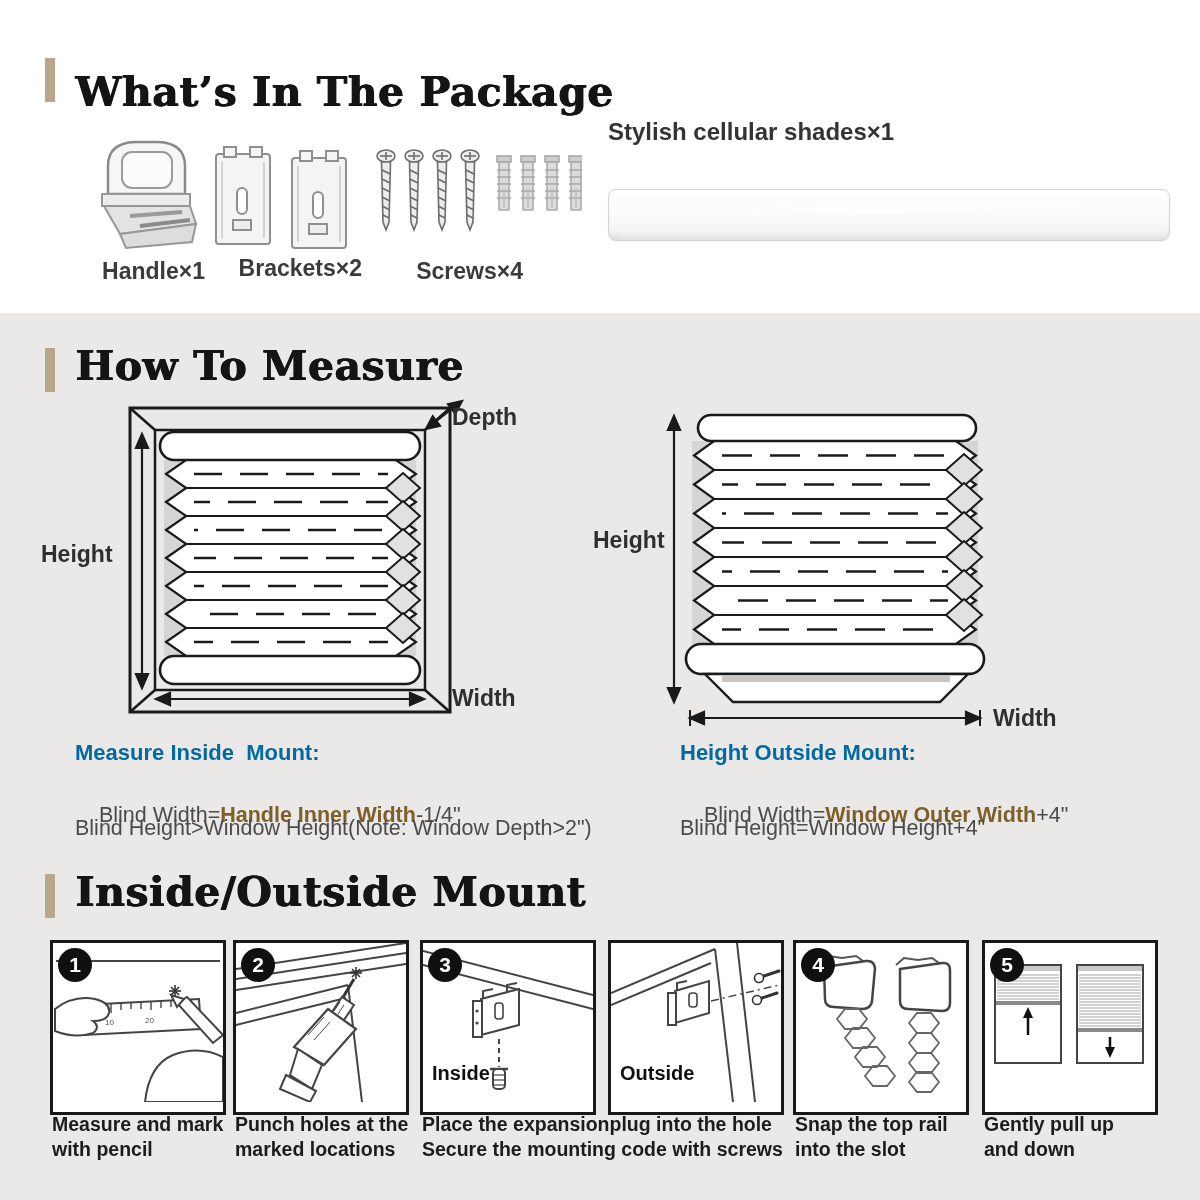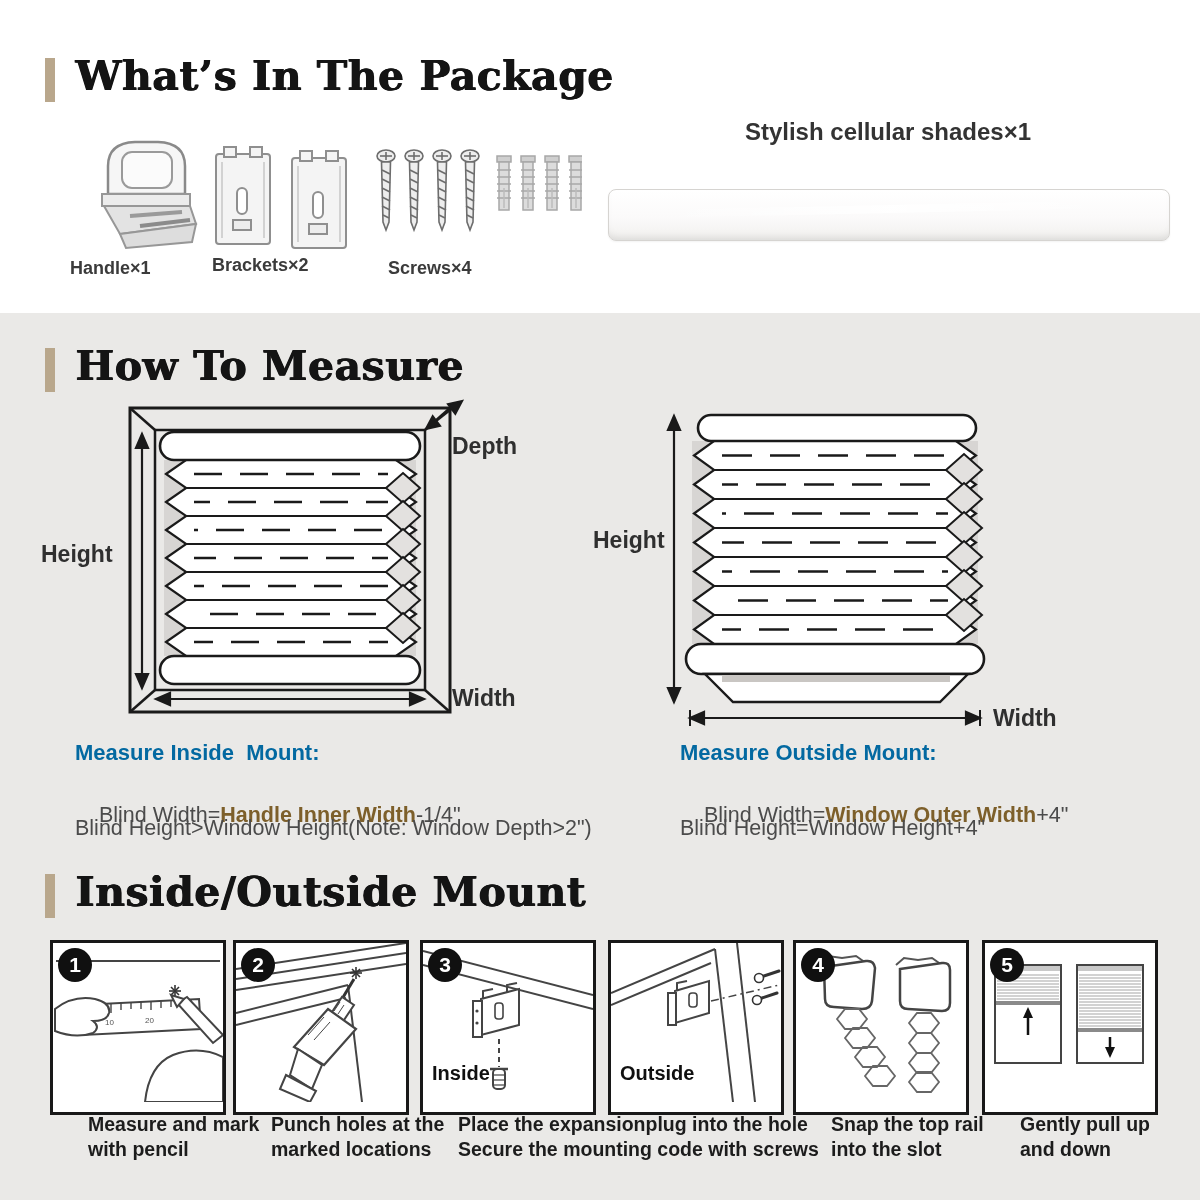--- a/index.html
+++ b/index.html
@@ -3,48 +3,48 @@
 <meta charset="utf-8">
 <style>
   html,body{margin:0;padding:0;}
   #page{position:relative;width:1200px;height:1200px;background:#ffffff;overflow:hidden;
         font-family:"Liberation Sans", sans-serif;}
   .abs{position:absolute;}
   .graybg{left:0;top:313px;width:1200px;height:887px;background:#eae9e7;}
   .accent-bar{width:10px;height:44px;background:#b9a78c;}
   .sec-title{font-family:"DejaVu Serif", serif;font-weight:900;font-size:41px;color:#141414;
              letter-spacing:.5px;text-shadow:1px 0 0 #141414, .5px 0 0 #141414;white-space:nowrap;}
-  .item-label{font-size:18px;font-weight:700;color:#3b3b3b;text-align:left;white-space:nowrap;}
-  .shade-label{font-size:24px;font-weight:700;color:#333;text-align:center;white-space:nowrap;}
+  .item-label{font-size:23px;font-weight:700;color:#3b3b3b;text-align:right;white-space:nowrap;}
+  .shade-label{font-size:24px;font-weight:700;color:#333;white-space:nowrap;}
   .shade-bar{width:560px;height:50px;border:1px solid #d6d4d1;border-radius:8px;
              background:linear-gradient(180deg,#ffffff 0%,#fbfafa 55%,#f1f0ee 100%);
              box-shadow:inset 0 -7px 9px -5px rgba(0,0,0,.10), 0 1px 2px rgba(0,0,0,.05);}
   .shade-bar .shine{position:absolute;left:8%;top:30%;width:84%;height:8px;border-radius:4px;
              background:linear-gradient(90deg,rgba(255,255,255,0),rgba(255,255,255,.9),rgba(255,255,255,0));
              transform:rotate(-1.2deg);}
   .dim-label{font-size:23px;font-weight:700;color:#2f2f2f;white-space:nowrap;}
   .m-head{font-size:22px;font-weight:700;color:#0369a1;white-space:pre-wrap;}
   .m-line{font-size:21.5px;font-weight:400;color:#4b4b4b;white-space:pre-wrap;}
   .m-line b{color:#7d5f2a;font-weight:700;}
   .panel{width:176px;height:175px;background:#ffffff;border:3px solid #181818;box-sizing:border-box;}
   .badge{width:34px;height:34px;border-radius:50%;background:#101010;color:#fff;
          display:flex;align-items:center;justify-content:center;font-size:21px;font-weight:700;}
   .in-out{font-size:20px;font-weight:700;color:#101010;white-space:nowrap;}
-  .caption{font-size:19.5px;font-weight:700;color:#1c1c1c;line-height:1.28;white-space:pre-line;margin-left:36px;}
+  .caption{font-size:19.5px;font-weight:700;color:#1c1c1c;line-height:1.28;white-space:pre-line;}
   svg{display:block;}
 </style>
 </head>
 <body>
 
 <div id="page">
 
   <div class="abs graybg"></div>
 
   <div class="abs accent-bar" style="left:45px;top:58px;"></div>
-  <div class="abs sec-title" style="left:75px;top:52px;">What’s In The Package</div>
+  <div class="abs sec-title" style="left:75px;top:68px;">What’s In The Package</div>
 
   <svg class="abs" style="left:90px;top:136px;" width="115" height="122" viewBox="0 0 115 122">
     <path d="M18,58 L18,30 Q18,7 45,6 L68,6 Q95,7 95,30 L95,58 Z" fill="#f6f6f6" stroke="#8a8a8a" stroke-width="2.5"></path>
     <rect x="32" y="16" width="50" height="36" rx="10" fill="#fbfbfb" stroke="#9a9a9a" stroke-width="2"></rect>
     <rect x="12" y="58" width="88" height="12" fill="#ececec" stroke="#979797" stroke-width="2"></rect>
     <polygon points="14,70 100,70 106,88 30,98" fill="#e3e3e3" stroke="#979797" stroke-width="2"></polygon>
     <line x1="40" y1="80" x2="92" y2="76" stroke="#9a9a9a" stroke-width="4"></line>
     <line x1="50" y1="90" x2="100" y2="84" stroke="#8b8b8b" stroke-width="4"></line>
     <polygon points="30,98 106,88 102,106 36,112" fill="#dddddd" stroke="#979797" stroke-width="2"></polygon>
   </svg>
@@ -222,21 +222,21 @@
         <polygon points="82,290 76,276 88,276"></polygon>
       <line x1="104" y1="301" x2="356" y2="301"></line>
       <polygon points="96,301 110,295 110,307"></polygon>
         <polygon points="364,301 350,295 350,307"></polygon>
       <line x1="370" y1="28" x2="398" y2="6"></line>
       <polygon points="402,3 395.3,15.7 388.1,6.1"></polygon>
         <polygon points="366,31 379.9,27.9 372.7,18.3"></polygon>
     </g>
   </svg>
   <div class="abs dim-label" style="left:41px;top:541px;">Height</div>
-  <div class="abs dim-label" style="left:452px;top:433px;">Depth</div>
+  <div class="abs dim-label" style="left:452px;top:404px;">Depth</div>
   <div class="abs dim-label" style="left:452px;top:685px;">Width</div>
 
   <svg class="abs" style="left:590px;top:398px;" width="470" height="340" viewBox="0 0 470 340">
     <rect x="102" y="43" width="24" height="203" fill="#d7d5d3"></rect>
     <rect x="364" y="43" width="24" height="203" fill="#d7d5d3"></rect>
     <g fill="#ffffff" stroke="#1a1a1a" stroke-width="2.2">
       <path d="M104,57.5 L124,43 L366,43 L386,57.5 L366,72 L124,72 Z"></path>
       <path d="M104,86.5 L124,72 L366,72 L386,86.5 L366,101 L124,101 Z"></path>
       <path d="M104,115.5 L124,101 L366,101 L386,115.5 L366,130 L124,130 Z"></path>
       <path d="M104,144.5 L124,130 L366,130 L386,144.5 L366,159 L124,159 Z"></path>
@@ -278,21 +278,21 @@
   </svg>
   <div class="abs dim-label" style="left:593px;top:527px;">Height</div>
   <div class="abs dim-label" style="left:993px;top:705px;">Width</div>
 
   <div class="abs m-head" style="left:75px;top:740px;">Measure Inside  Mount:</div>
   <div class="abs m-line" style="left:75px;top:778px;">
     <span>Blind Width=</span><b>Handle Inner Width</b><span>-1/4"</span>
   </div>
   <div class="abs m-line" style="left:75px;top:816px;text-align:right;">Blind Height&gt;Window Height(Note: Window Depth&gt;2")</div>
 
-  <div class="abs m-head" style="left:680px;top:740px;">Measure Outside Mount:</div>
+  <div class="abs m-head" style="left:680px;top:740px;">Height Outside Mount:</div>
   <div class="abs m-line" style="left:680px;top:778px;">
     <span>Blind Width=</span><b>Window Outer Width</b><span>+4"</span>
   </div>
   <div class="abs m-line" style="left:680px;top:816px;">Blind Height=Window Height+4"</div>
 
   <div class="abs accent-bar" style="left:45px;top:874px;"></div>
   <div class="abs sec-title" style="left:75px;top:868px;">Inside/Outside Mount</div>
 
   <div class="abs panel" style="left:50px;top:940px;">
     <svg width="170" height="159" viewBox="0 0 170 159">

